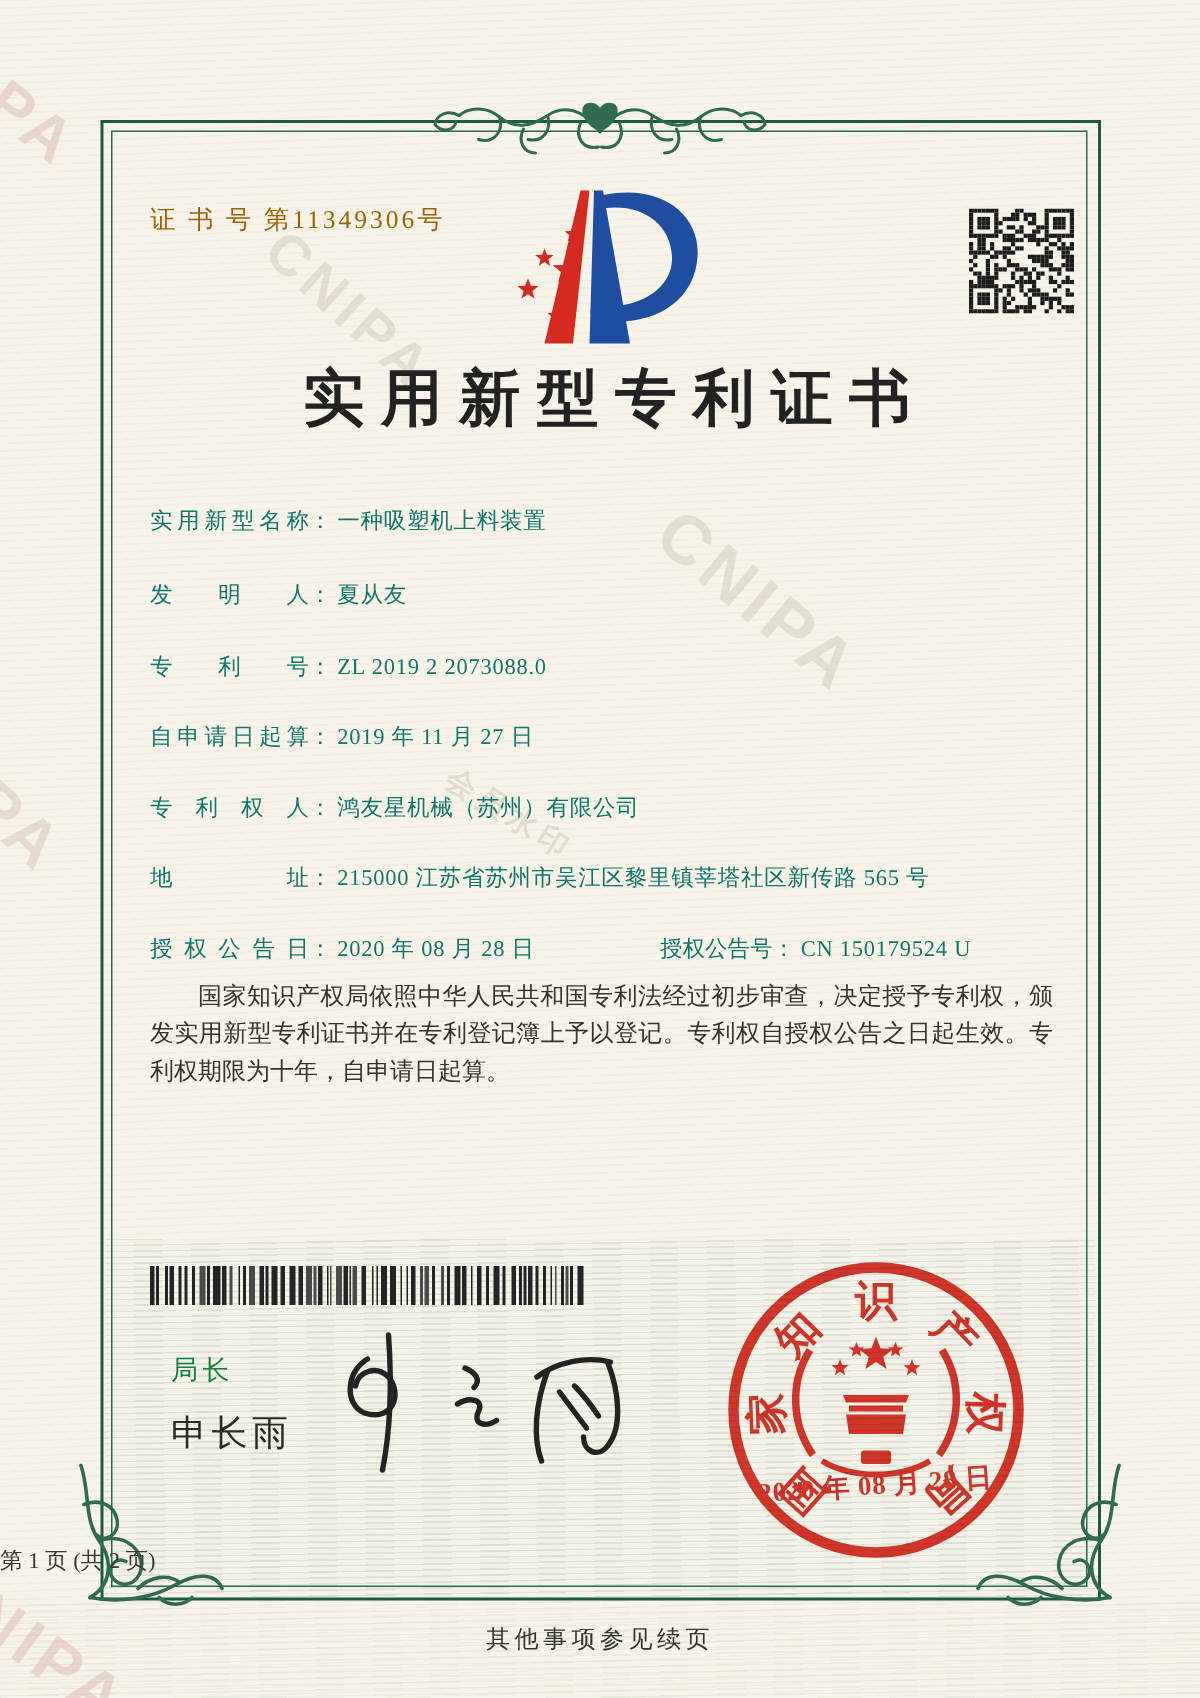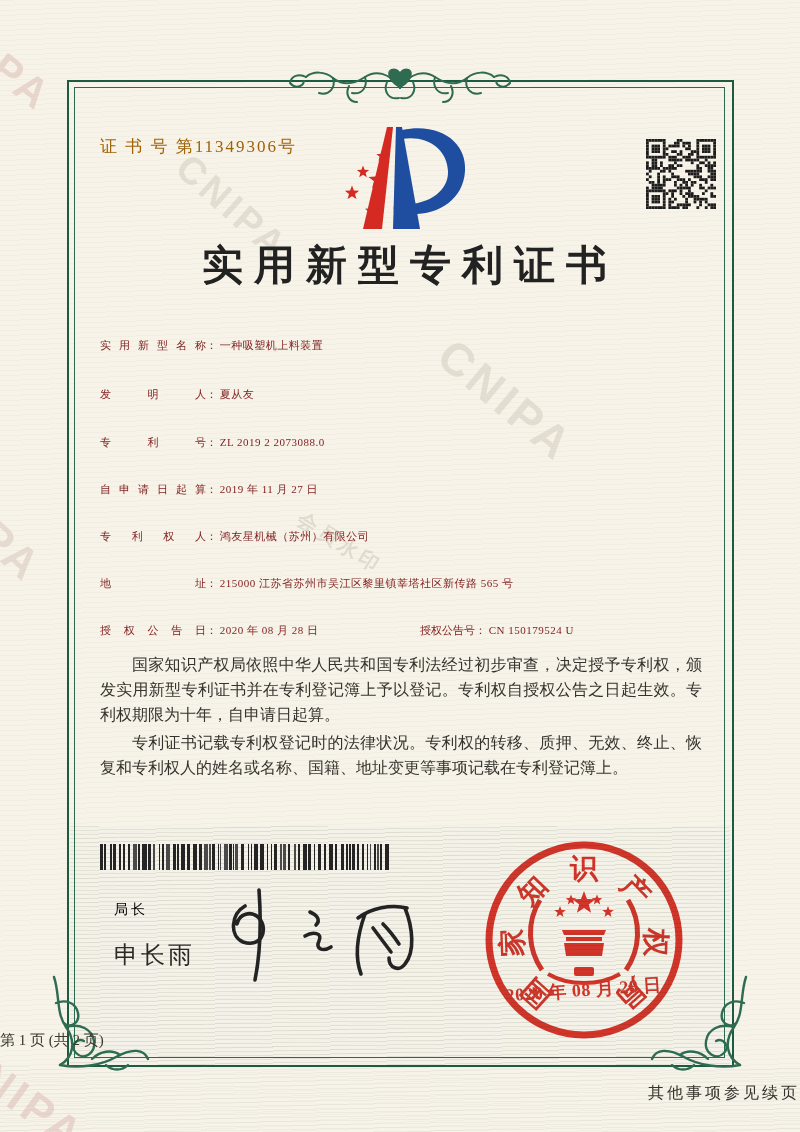--- a/index.html
+++ b/index.html
@@ -28,42 +28,42 @@
   .orn-corner{position:absolute;top:973px;}
   .orn-left{left:46px;}
   .orn-right{left:649px;transform:scaleX(-1);}
   
   .cert-no{position:absolute;left:100px;top:135px;font-size:17px;letter-spacing:2px;color:#a16207;}
   .qr{position:absolute;left:646px;top:139px;}
   .logo{position:absolute;left:330px;top:122px;}
   .title{position:absolute;left:0;top:238px;width:100%;margin:0;text-align:center;
     font-size:41px;font-weight:bold;letter-spacing:11px;padding-left:20px;box-sizing:border-box;color:#222;}
   
-  .row{position:absolute;left:100px;right:88px;font-size:11px;white-space:nowrap;color:#7f1d1d;}
+  .row{position:absolute;left:100px;right:88px;font-size:15px;white-space:nowrap;color:#0f766e;}
   .flabel{display:inline-block;width:106px;text-align:justify;text-align-last:justify;vertical-align:bottom;}
-  .flabel2{display:inline;}
+  .flabel2{display:inline;margin-left:20px;}
   .colon{display:inline-block;}
   .fvalue{letter-spacing:0.5px;}
   .pair2{position:absolute;left:320px;top:0;}
   
   .paras{position:absolute;left:100px;top:652px;width:602px;}
   .paras p{margin:0 0 3px 0;font-size:16px;line-height:25px;text-indent:2em;
     text-align:justify;color:#35332d;}
   
   .barcode{position:absolute;left:100px;top:844px;}
   
-  .officer-title{position:absolute;left:114px;top:901px;font-size:14px;letter-spacing:3px;color:#000000;}
+  .officer-title{position:absolute;left:114px;top:901px;font-size:18px;letter-spacing:3px;color:#15803d;}
   .officer-name{position:absolute;left:114px;top:939px;font-size:24px;letter-spacing:3px;color:#2b2a26;}
   .signature{position:absolute;left:215px;top:884px;}
   
   .seal{position:absolute;left:478px;top:834px;mix-blend-mode:multiply;opacity:0.92;}
   .seal text{font-family:"Liberation Serif","DejaVu Serif",serif;}
   
   .page-note{position:absolute;left:0;top:1031px;width:100%;text-align:left;font-size:15px;color:#3a382f;}
-  .cont-note{position:absolute;left:0;top:1083px;width:100%;text-align:right;font-size:16px;
+  .cont-note{position:absolute;left:0;top:1083px;width:100%;text-align:center;font-size:16px;
     letter-spacing:3px;color:#35332d;}
 </style>
 </head>
 <body>
 
 <div class="page">
   <div class="texture"></div>
   <div class="wave-band"></div>
   <div class="wave-band2"></div>
   <div class="wm-layer" id="wm-layer">
@@ -483,21 +483,20 @@
     <span class="flabel">授权公告日</span><span class="colon">：</span>
     <span class="fvalue">2020 年 08 月 28 日</span>
     <span class="pair2">
       <span class="flabel2">授权公告号</span><span class="colon">：</span>
       <span class="fvalue">CN 150179524 U</span>
     </span>
   </div>
 
   <div class="paras">
     <p>国家知识产权局依照中华人民共和国专利法经过初步审查，决定授予专利权，颁发实用新型专利证书并在专利登记簿上予以登记。专利权自授权公告之日起生效。专利权期限为十年，自申请日起算。</p>
-    <p>专利证书记载专利权登记时的法律状况。专利权的转移、质押、无效、终止、恢复和专利权人的姓名或名称、国籍、地址变更等事项记载在专利登记簿上。</p>
   </div>
 
   <svg class="barcode" id="barcode" width="292" height="26" viewBox="0 0 292 26">
       <rect x="0" y="0" width="3" height="26" fill="#242424"></rect>
       <rect x="4" y="0" width="2" height="26" fill="#242424"></rect>
       <rect x="10" y="0" width="2" height="26" fill="#242424"></rect>
       <rect x="13" y="0" width="3" height="26" fill="#242424"></rect>
       <rect x="19" y="0" width="2" height="26" fill="#242424"></rect>
       <rect x="23" y="0" width="2" height="26" fill="#242424"></rect>
       <rect x="28" y="0" width="2" height="26" fill="#242424"></rect>

